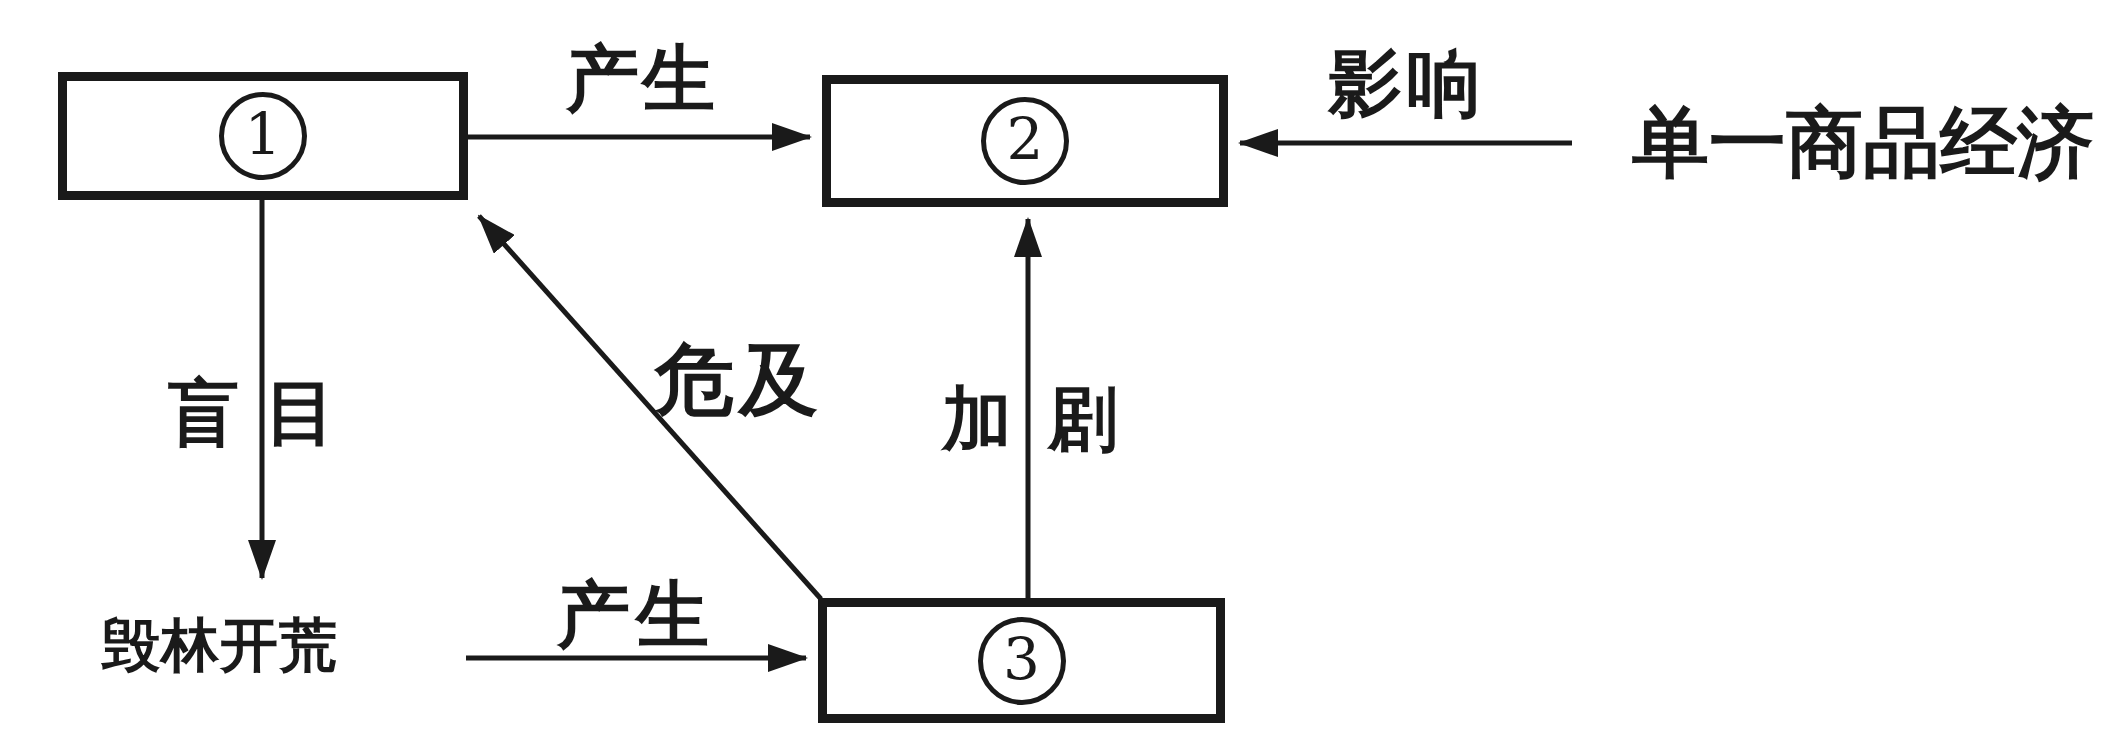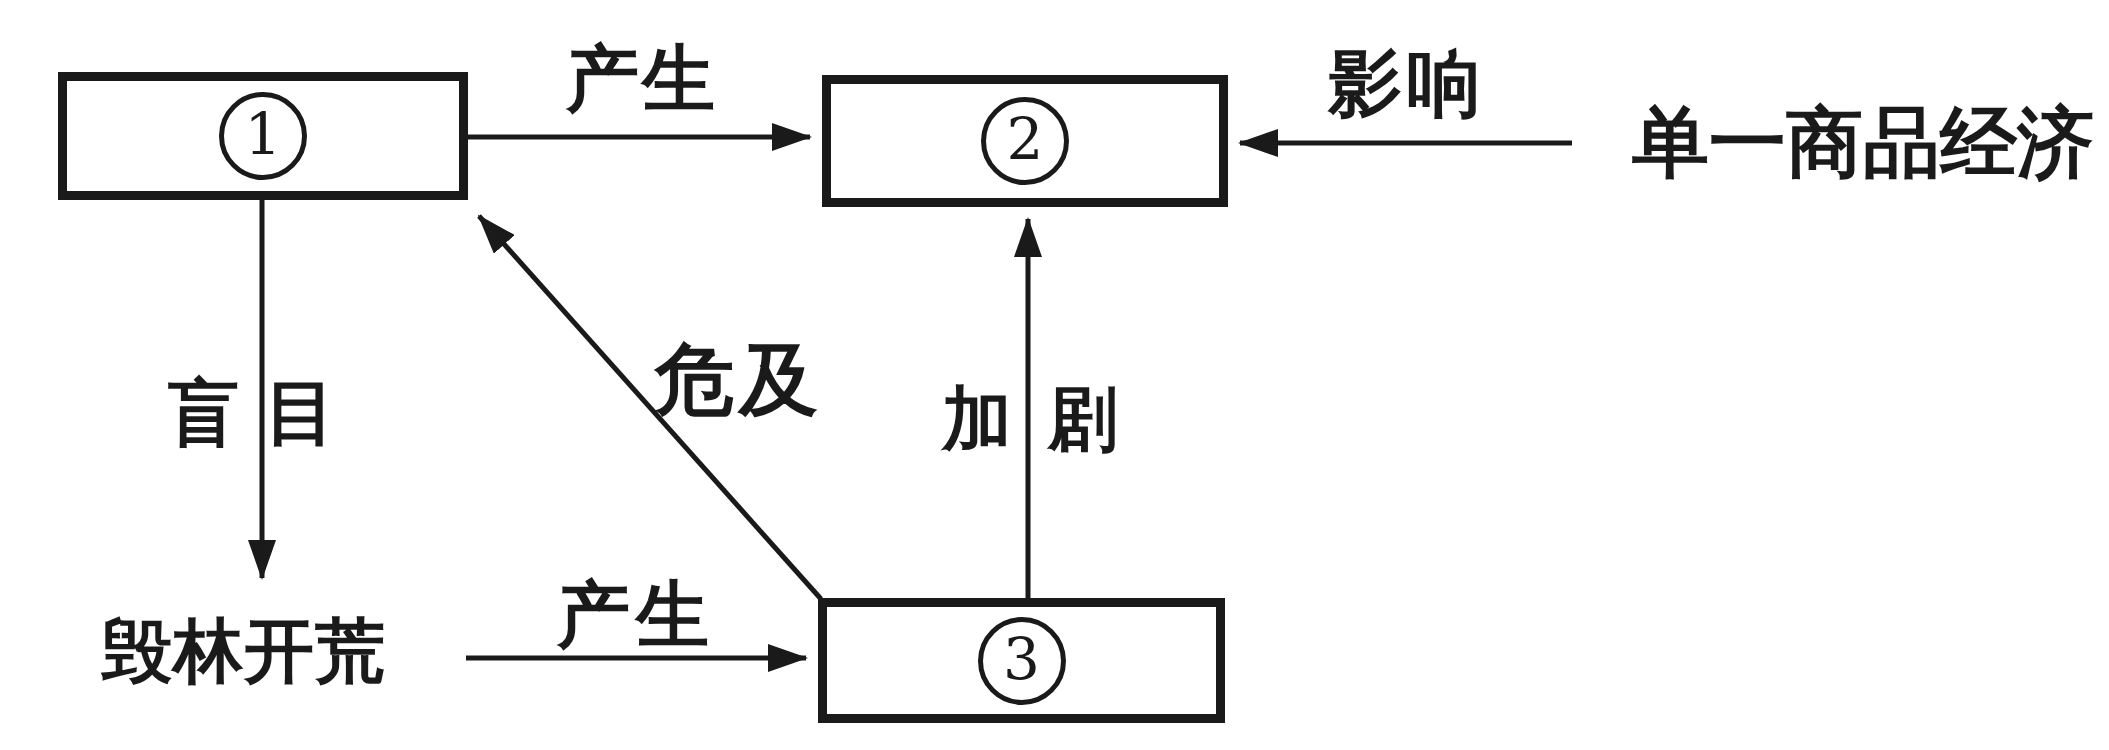--- a/index.html
+++ b/index.html
@@ -51,21 +51,21 @@
   
   #box-1{left:58px;top:72px;width:410px;height:128px;}
   #box-2{left:822px;top:75px;width:406px;height:132px;}
   #box-3{left:818px;top:598px;width:407px;height:125px;}
   #lbl-produce-top{left:566px;top:41px;font-size:73px;letter-spacing:3px;}
   #lbl-influence{left:1328px;top:45px;font-size:74px;letter-spacing:5px;}
   #txt-economy{left:1632px;top:103px;font-size:77px;letter-spacing:0px;}
   #pair-blind{left:168px;top:376px;width:168px;font-size:71px;}
   #lbl-endanger{left:655px;top:307px;font-size:79px;letter-spacing:5px;margin-top:32px;}
   #pair-intensify{left:942px;top:383px;width:176px;font-size:70px;}
-  #txt-deforestation{left:102px;top:615px;font-size:70px;letter-spacing:1px;}
+  #txt-deforestation{left:102px;top:615px;font-size:58px;letter-spacing:1px;}
   #lbl-produce-bottom{left:557px;top:577px;font-size:73px;letter-spacing:6px;}
 </style>
 </head>
 <body>
 
 <div id="canvas">
 
   <svg id="arrows" viewBox="0 0 2109 750" xmlns="http://www.w3.org/2000/svg">
     <defs>
       <marker id="ah" viewBox="0 0 10 7" refX="9.5" refY="3.5" markerWidth="8" markerHeight="5.6" orient="auto" markerUnits="strokeWidth">

